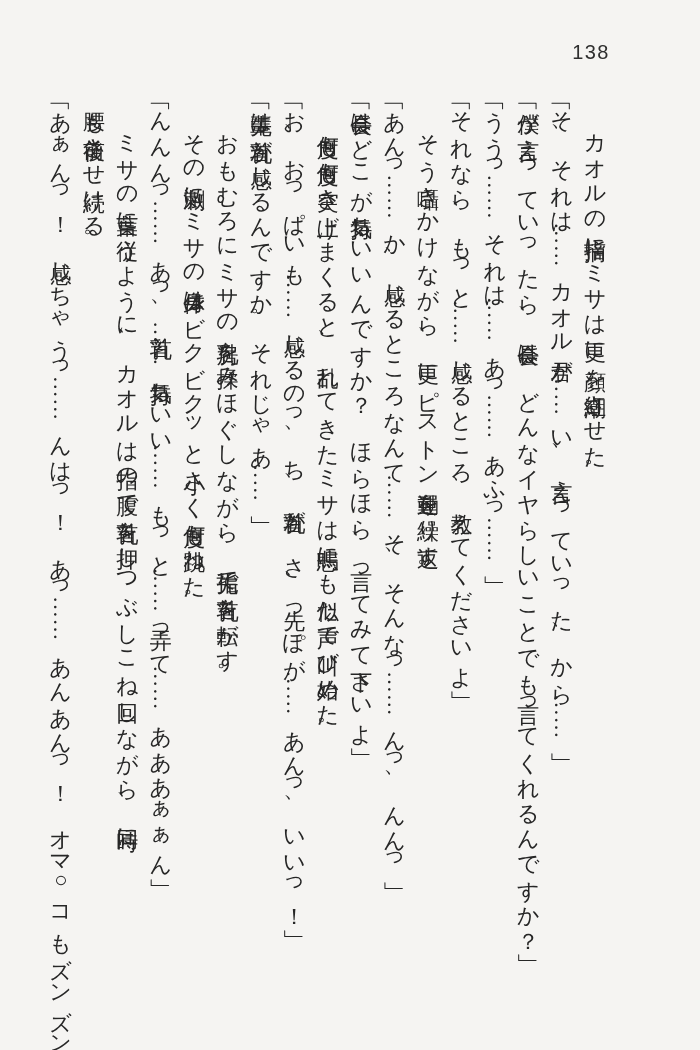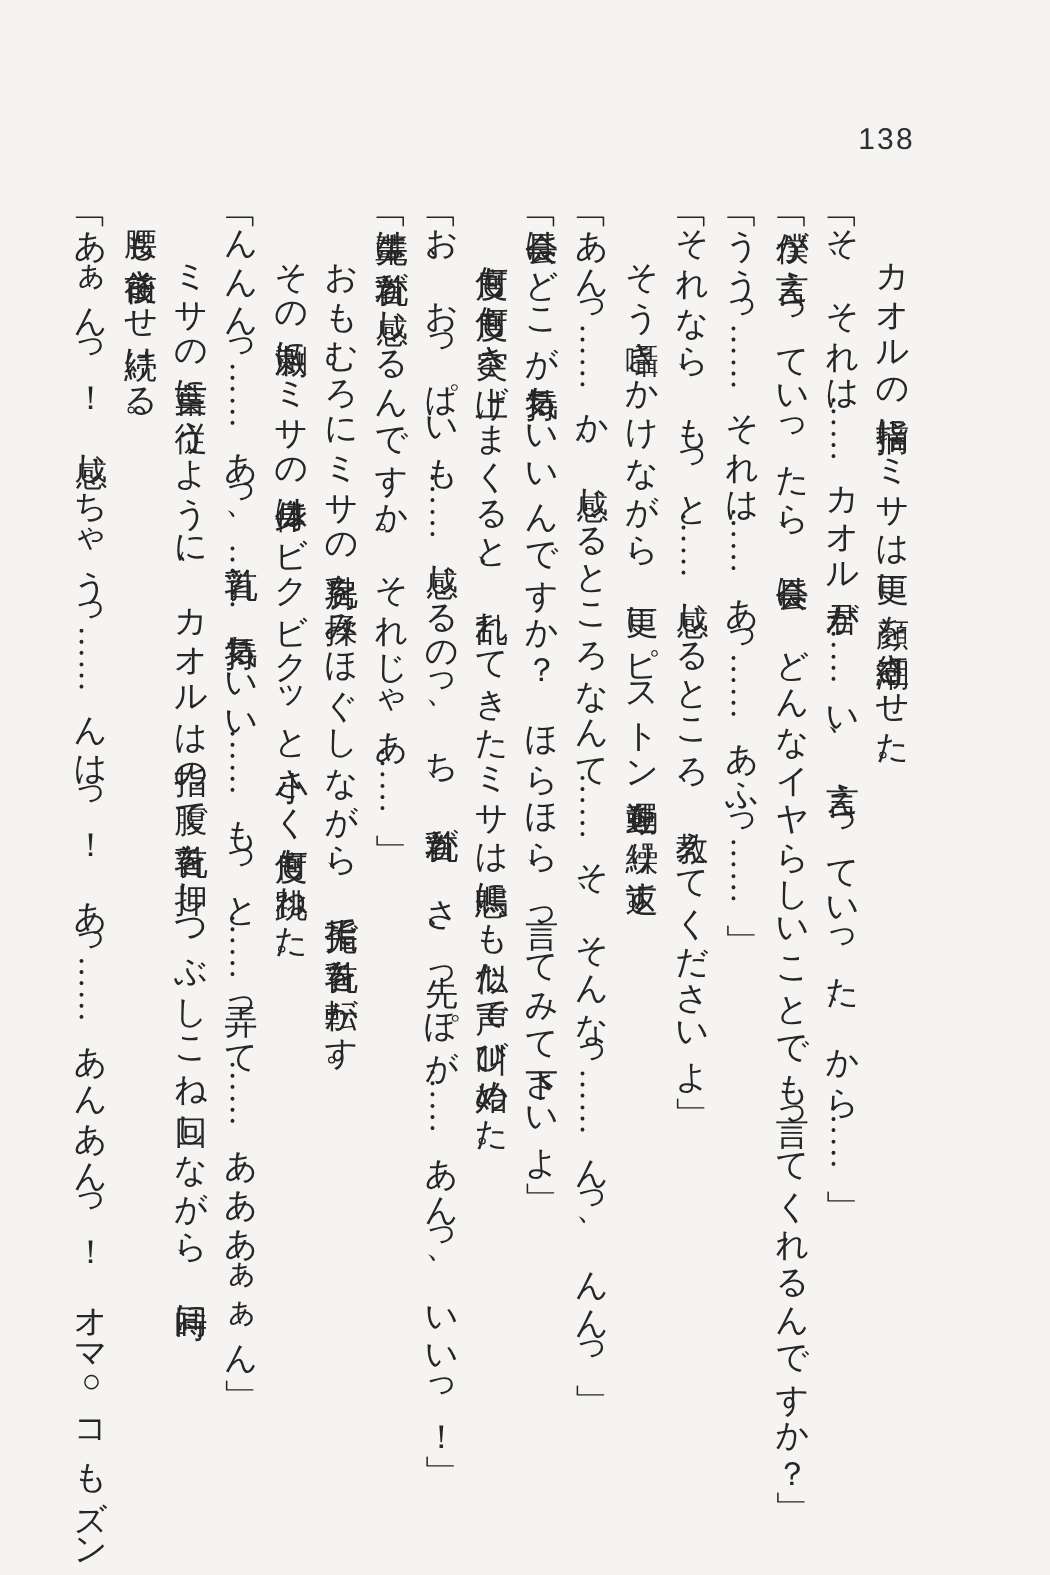--- a/index.html
+++ b/index.html
@@ -6,21 +6,20 @@
   html, body { width: 700px; height: 1050px; }
   body {
     position: relative;
     background: #f5f4f2;
     overflow: hidden;
     font-family: "Liberation Serif", "DejaVu Serif", serif;
   }
   .page {
     position: absolute;
     inset: 0;
-    margin-top: 41px;
   }
   .page-number {
     position: absolute;
     top: 41px;
     right: 90px;
     font-family: "Liberation Sans", "DejaVu Sans", sans-serif;
     font-size: 20px;
     letter-spacing: 1.5px;
     color: #2f2f2f;
   }

